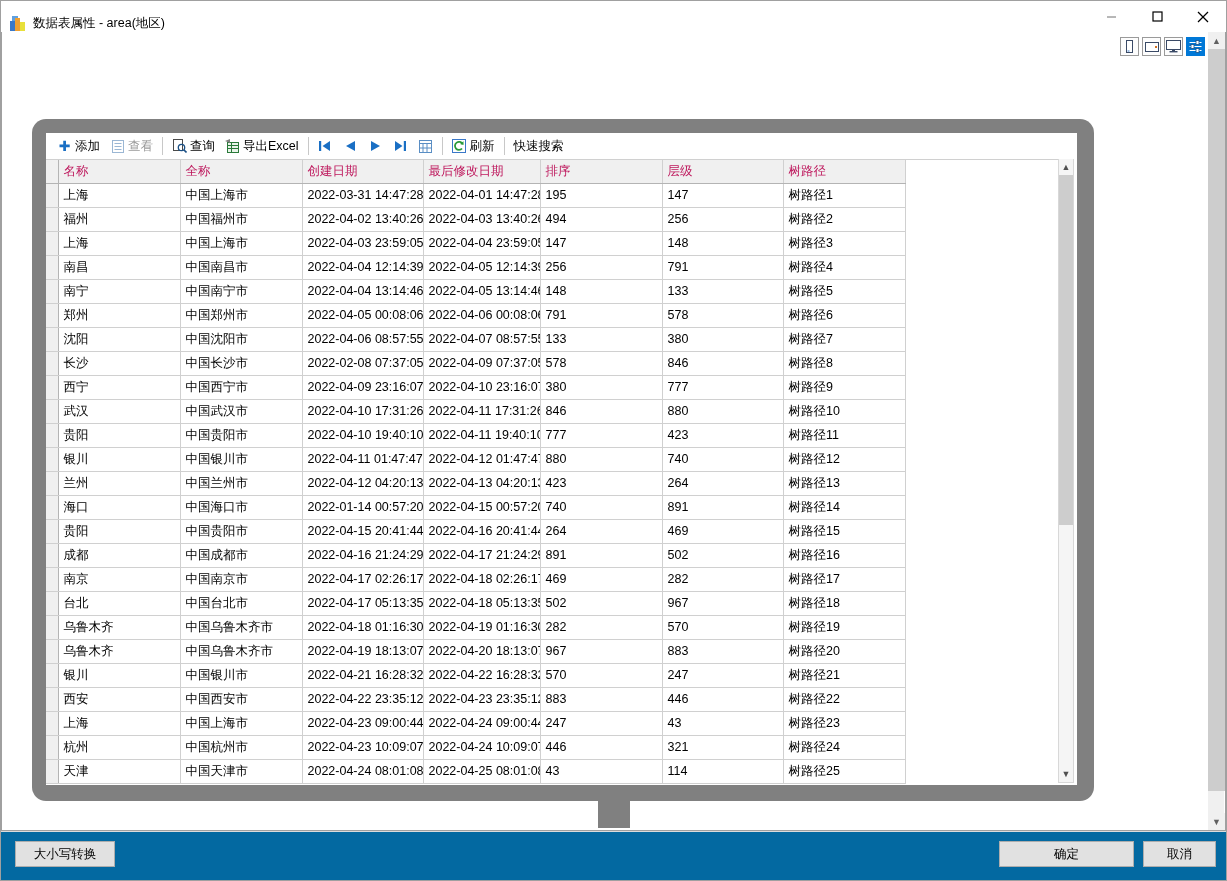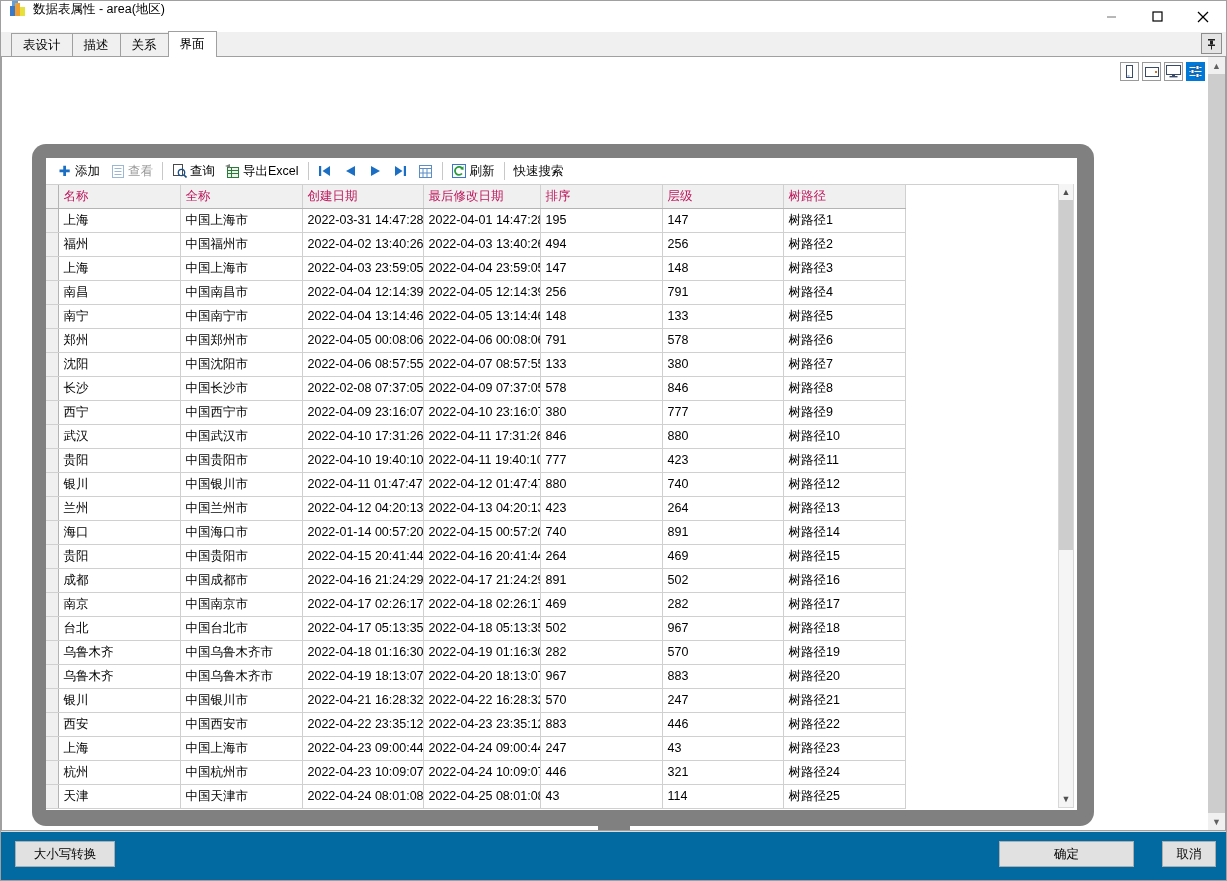--- a/index.html
+++ b/index.html
@@ -16,21 +16,21 @@
     position: relative;
     width: 1227px; height: 881px;
     background: #f0f0f0;
     border: 1px solid #a0a0a0;
     display: flex; flex-direction: column;
   }
   
   .titlebar {
     height: 31px; min-height: 31px;
     background: #ffffff;
-    display: flex; align-items: flex-start;
+    display: flex; align-items: flex-end;
     position: relative;
   }
   .title-icon {
     width: 16px; height: 16px;
     margin-left: 9px; margin-right: 7px;
     position: relative; flex: none;
   }
   .title-icon i { position: absolute; display:block; }
   .ti1 { left:0; top:5px; width:5px; height:10px; background:#3a78c8; }
   .ti2 { left:5px; top:2px; width:5px; height:13px; background:#f0a030; }
@@ -250,21 +250,21 @@
   .btn {
     position: absolute;
     background: #e1e1e1;
     border: 1px solid #adadad;
     font-size: 12.5px;
     color: #000;
     display: flex; align-items: center; justify-content: center;
   }
   .btn-case { left: 14px; top: 9px; width: 100px; height: 26px; }
   .btn-ok   { right: 92px; top: 9px; width: 135px; height: 26px; }
-  .btn-cancel { right: 10px; top: 9px; width: 54px; height: 26px; }
+  .btn-cancel { right: 10px; top: 9px; width: 73px; height: 26px; }
   .plus-icon { color: #1a6fc4; font-weight: bold; font-size: 14px; line-height: 1; }
 </style>
 </head>
 <body>
 
 <div class="window">
 
   <div class="titlebar">
     <div class="title-icon">
       <i class="ti4"></i>
@@ -286,42 +286,20 @@
       </div>
       <div class="win-btn">
         <svg width="12" height="12" viewBox="0 0 12 12">
             <line x1="1" y1="1" x2="11" y2="11" stroke="#000" stroke-width="1.2"></line>
             <line x1="11" y1="1" x2="1" y2="11" stroke="#000" stroke-width="1.2"></line>
           </svg>
       </div>
     </div>
   </div>
 
-  <div class="tabbar">
-    <div class="tab">
-        <span>表设计</span>
-      </div>
-    <div class="tab">
-        <span>描述</span>
-      </div>
-    <div class="tab">
-        <span>关系</span>
-      </div>
-    <div class="tab selected">
-        <span>界面</span>
-      </div>
-    <div class="pin-btn">
-      <svg width="11" height="12" viewBox="0 0 11 12">
-          <rect x="2" y="1" width="7" height="1.5" fill="#202020"></rect>
-          <rect x="4" y="2.5" width="3" height="4" fill="#202020"></rect>
-          <rect x="2" y="6.5" width="7" height="1.5" fill="#202020"></rect>
-          <rect x="5" y="8" width="1" height="3.5" fill="#202020"></rect>
-        </svg>
-    </div>
-  </div>
 
   <div class="content">
 
     <div class="viewmode-bar">
       <div class="vm-btn">
         <svg width="11" height="13" viewBox="0 0 11 13">
             <rect x="2.5" y="0.5" width="6" height="12" fill="#fff" stroke="#3a4a66" stroke-width="1"></rect>
             <rect x="3.5" y="10.5" width="2" height="1" fill="#3a78c8"></rect>
           </svg>
       </div>

